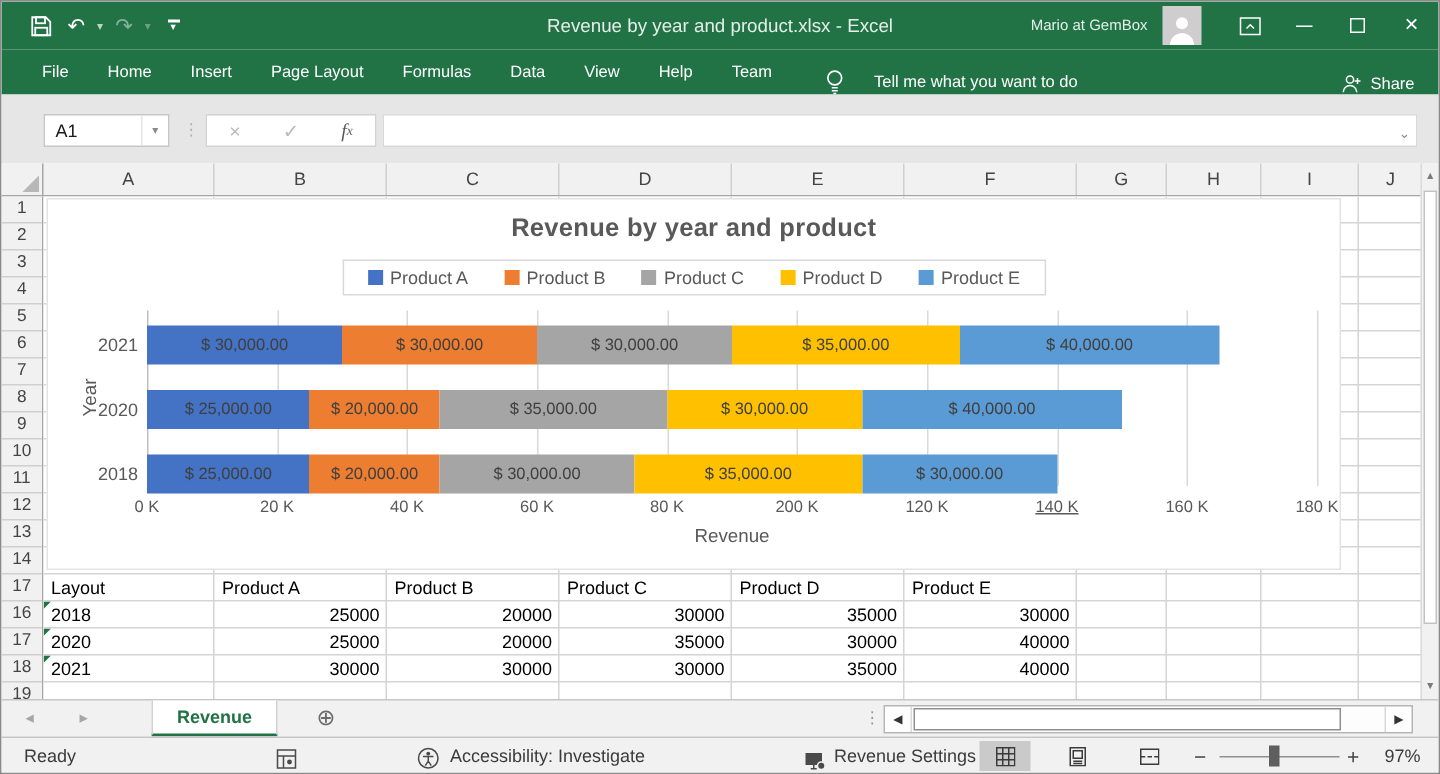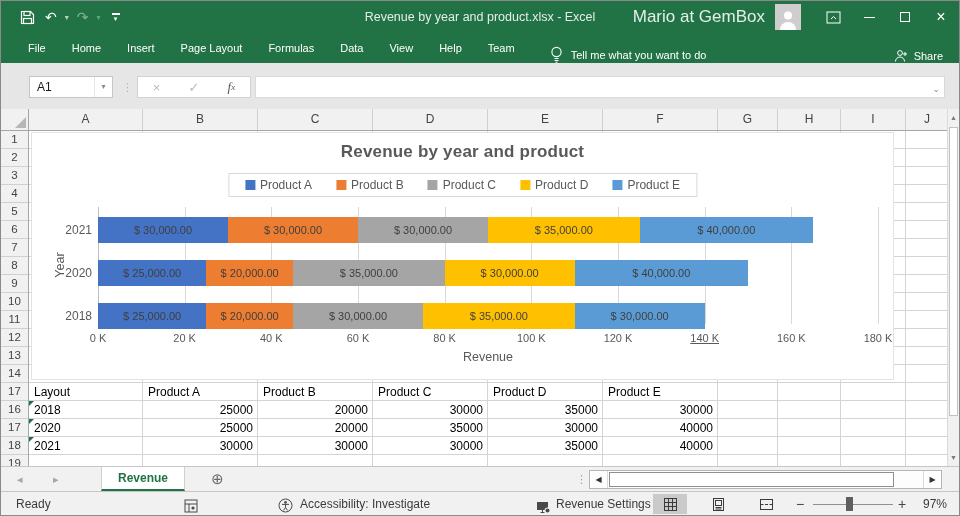--- a/index.html
+++ b/index.html
@@ -13,32 +13,32 @@
   .qat { position:absolute; left:16px; top:0; height:32px; display:flex; align-items:center; gap:4px; color:#fff; }
   .qbtn { display:flex; align-items:center; justify-content:center; height:22px; padding:0 3px; color:#fff; font-size:14px; }
   .qcar { font-size:8px; color:#bcd6c6; padding:0 1px; }
   .dim { opacity:.45; }
   .qat-custom { display:flex; flex-direction:column; align-items:center; margin-left:6px; }
   .qat-custom .bar { width:8px; height:2px; background:#fff; margin-bottom:1px; }
   .qat-custom .chev { font-size:7px; color:#fff; line-height:5px; }
   #win-title { position:absolute; left:50%; top:0; transform:translateX(-50%); line-height:32px;
                color:rgba(255,255,255,.88); font-size:12.5px; white-space:nowrap; }
   .tb-right { position:absolute; right:0; top:0; height:32px; display:flex; align-items:center; }
-  #user-name { color:rgba(255,255,255,.88); font-size:17px; margin-right:10px; }
+  #user-name { color:rgba(255,255,255,.88); font-size:10px; margin-right:10px; }
   #avatar { width:26px; height:26px; background:#cfcdcd; display:flex; align-items:flex-end; justify-content:center; margin-right:14px; }
   .winbtn { width:36px; height:32px; display:flex; align-items:center; justify-content:center; color:#fff; font-size:14px; }
   .maxbox { width:10px; height:10px; border:1px solid #fff; }
   .minbar { width:11px; height:1px; background:#fff; display:block; }
 
   
   #ribbon { position:absolute; left:0; top:32px; right:0; height:30px; background:#217346;
             display:flex; align-items:flex-end; color:#fff; font-size:11px; }
   #ribbon-tabs { display:flex; margin-left:14px; }
   .rtab { padding:0 13px; line-height:30px; white-space:nowrap; }
-  #tellme { display:flex; align-items:center; gap:8px; margin-left:22px; white-space:nowrap; }
+  #tellme { display:flex; align-items:center; gap:20px; margin-left:22px; white-space:nowrap; }
   #share { margin-left:auto; margin-right:16px; display:flex; align-items:center; gap:6px; white-space:nowrap; }
 
   
   #formulabar { position:absolute; left:0; top:62px; right:0; height:46px; background:#e6e6e6; }
   #namebox { position:absolute; left:28px; top:13px; width:84px; height:22px; background:#fff;
              border:1px solid #c6c6c6; font-size:12px; color:#1a1a1a; line-height:20px; padding-left:7px; }
   #namebox .nbdrop { position:absolute; right:0; top:0; width:18px; height:20px; border-left:1px solid #e4e4e4;
              color:#8a8a8a; font-size:8px; text-align:center; line-height:20px; }
   .fdots { position:absolute; left:121px; top:13px; height:22px; line-height:22px; color:#b0b0b0; font-size:11px; }
   #fbtns { position:absolute; left:136px; top:13px; width:114px; height:22px; background:#fff;
@@ -324,21 +324,21 @@
         <div class="ctick" style="left: 34px;">0 K</div>
         <div class="cgrid" style="left: 152.667px;"></div>
         <div class="ctick" style="left: 120.667px;">20 K</div>
         <div class="cgrid" style="left: 239.333px;"></div>
         <div class="ctick" style="left: 207.333px;">40 K</div>
         <div class="cgrid" style="left: 326px;"></div>
         <div class="ctick" style="left: 294px;">60 K</div>
         <div class="cgrid" style="left: 412.667px;"></div>
         <div class="ctick" style="left: 380.667px;">80 K</div>
         <div class="cgrid" style="left: 499.333px;"></div>
-        <div class="ctick" style="left: 467.333px;">100 K</div>
+        <div class="ctick" style="left: 467.333px;">200 K</div>
         <div class="cgrid" style="left: 586px;"></div>
         <div class="ctick" style="left: 554px;">120 K</div>
         <div class="cgrid" style="left: 672.667px;"></div>
         <div class="ctick" style="left: 640.667px; text-decoration: underline;">140 K</div>
         <div class="cgrid" style="left: 759.333px;"></div>
         <div class="ctick" style="left: 727.333px;">160 K</div>
         <div class="cgrid" style="left: 846px;"></div>
         <div class="ctick" style="left: 814px;">180 K</div>
         <div class="ccat" style="top: 90px;">2021</div>
         <div class="cseg" style="left: 66px; width: 130px; top: 84px; background: rgb(68, 114, 196);">$ 30,000.00</div>

